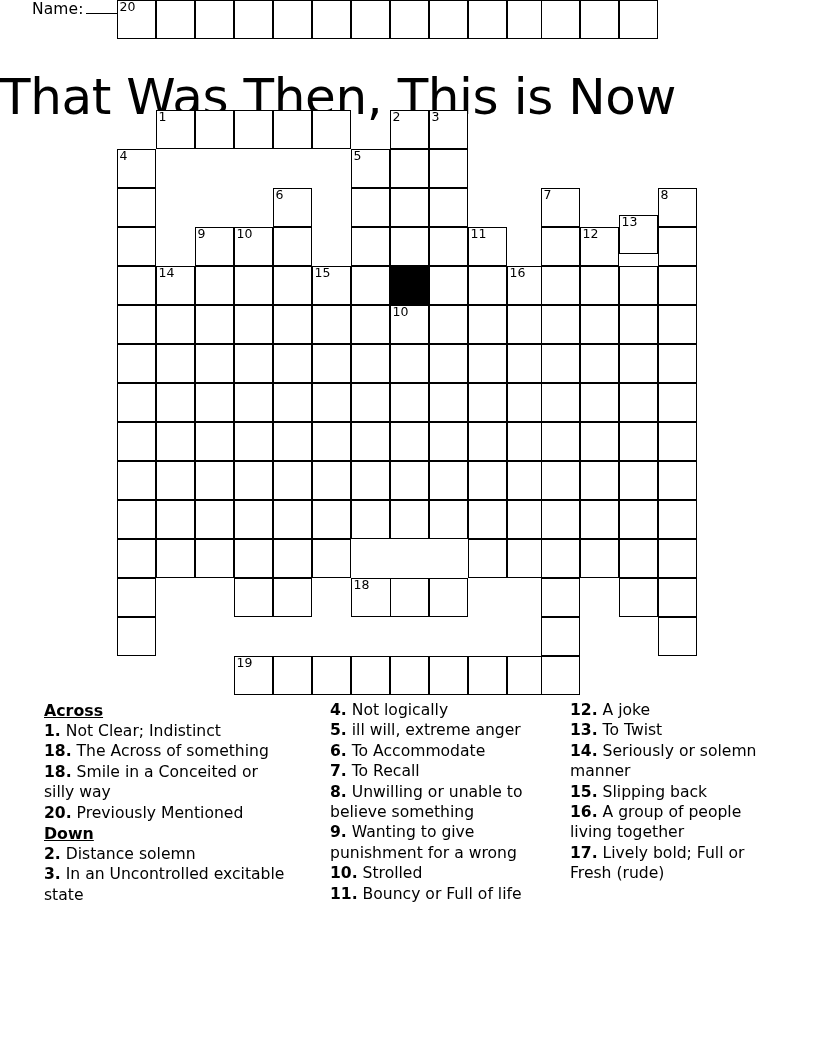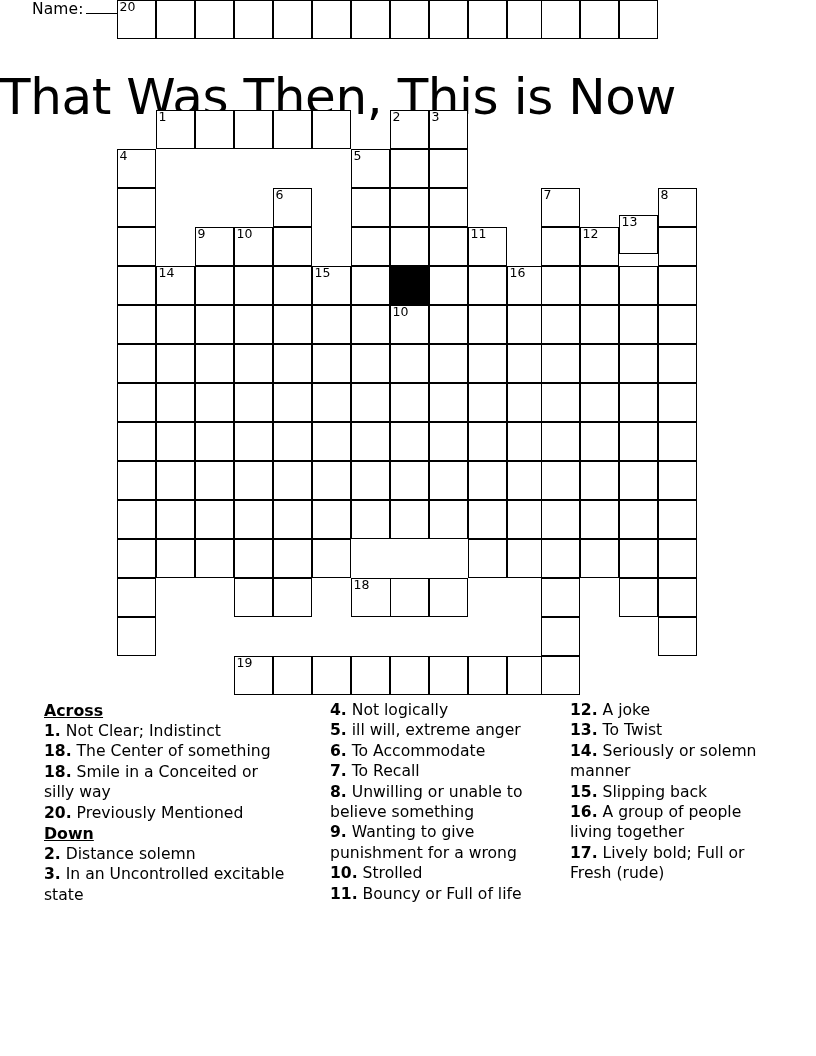--- a/index.html
+++ b/index.html
@@ -373,21 +373,21 @@
     <div class="xw-cell" style="left: 507px; width: 39px; height: 39px;"></div>
     <div class="xw-cell" style="left: 541px; width: 39px; height: 39px;"></div>
     <div class="xw-cell" style="left: 580px; width: 39px; height: 39px;"></div>
     <div class="xw-cell" style="left: 619px; width: 39px; height: 39px;"></div>
   </div>
 
 <div id="clues">
   <div class="clue-col clue-col-1">
       <span class="clue-heading">Across</span>
       <span class="clue-item"><span class="clue-num">1.</span><span class="clue-text"> Not Clear; Indistinct</span></span>
-      <span class="clue-item"><span class="clue-num">18.</span><span class="clue-text"> The Center of something</span></span>
+      <span class="clue-item"><span class="clue-num">18.</span><span class="clue-text"> The Across of something</span></span>
       <span class="clue-item"><span class="clue-num">18.</span><span class="clue-text"> Smile in a Conceited or silly way</span></span>
       <span class="clue-item"><span class="clue-num">20.</span><span class="clue-text"> Previously Mentioned</span></span>
       <span class="clue-heading">Down</span>
       <span class="clue-item"><span class="clue-num">2.</span><span class="clue-text"> Distance solemn</span></span>
       <span class="clue-item"><span class="clue-num">3.</span><span class="clue-text"> In an Uncontrolled excitable state</span></span>
     </div>
   <div class="clue-col clue-col-2">
       <span class="clue-item"><span class="clue-num">4.</span><span class="clue-text"> Not logically</span></span>
       <span class="clue-item"><span class="clue-num">5.</span><span class="clue-text"> ill will, extreme anger</span></span>
       <span class="clue-item"><span class="clue-num">6.</span><span class="clue-text"> To Accommodate</span></span>

